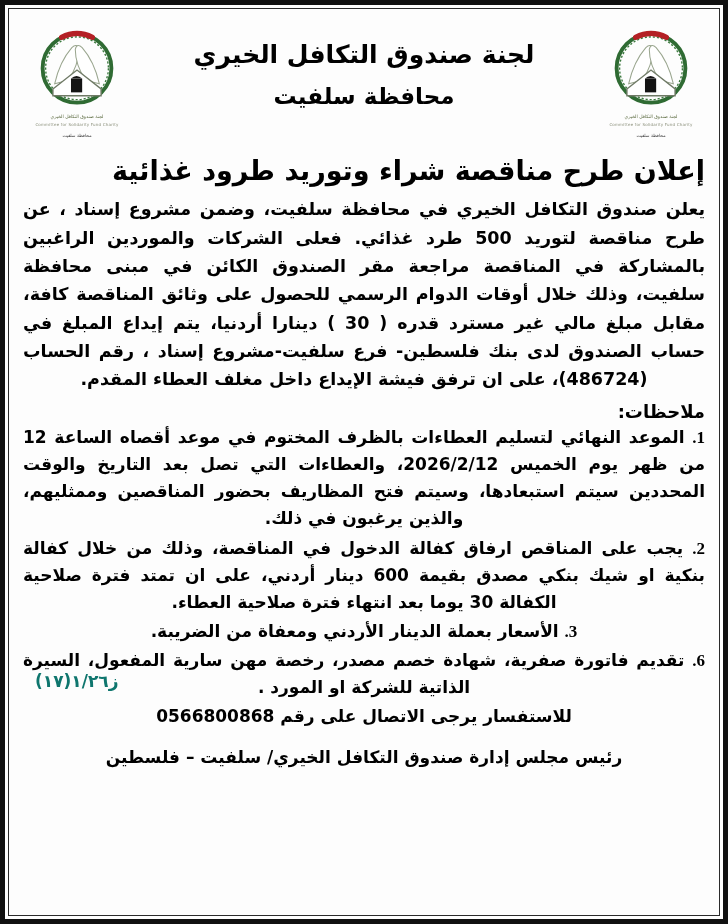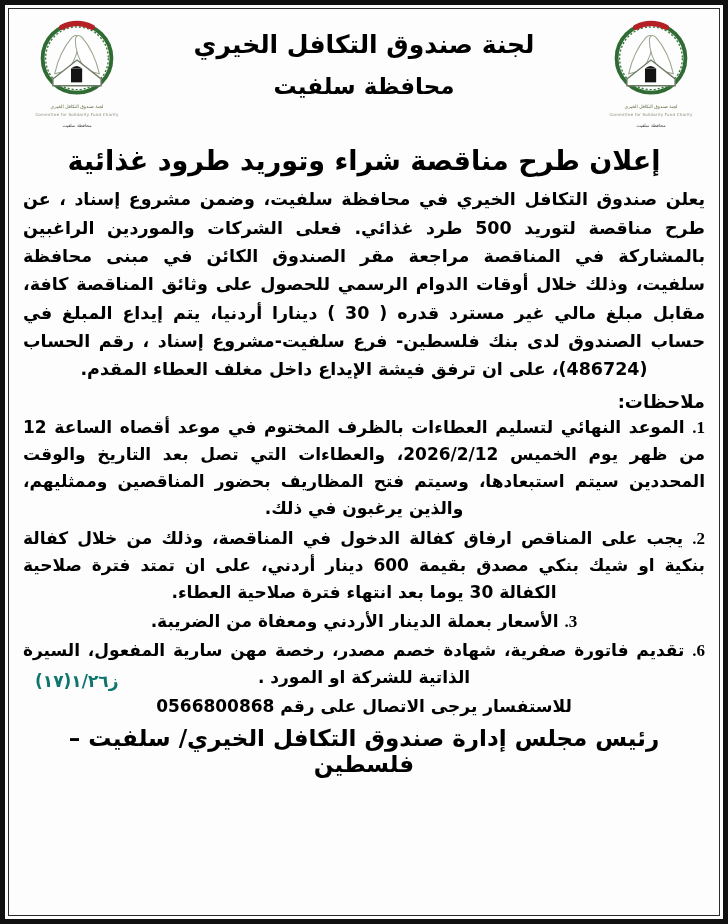--- a/index.html
+++ b/index.html
@@ -23,21 +23,21 @@
     height: 924px;
     background: #ffffff;
     border: 5px solid #111111;
     padding: 3px;
   }
   .poster-inner {
     box-sizing: border-box;
     width: 100%;
     height: 100%;
     border: 1px solid #2b2b2b;
-    padding: 4px 14px 4px 14px;
+    padding: 14px 14px 4px 14px;
     position: relative;
     background: #fdfdfd;
   }
 
   
   .header {
     display: flex;
     flex-direction: row;
     align-items: flex-start;
     justify-content: space-between;
@@ -82,21 +82,20 @@
     font-family: "DejaVu Sans", "Liberation Sans", sans-serif;
     font-weight: bold;
     color: #000;
     line-height: 1.25;
   }
   .title-line1 { font-size: 25px; letter-spacing: -0.2px; }
   .title-line2 { font-size: 23px; margin-top: 12px; }
 
   
   .headline {
-    text-align: center;
     font-size: 27px;
     font-weight: bold;
     color: #000;
     margin-top: 4px;
     line-height: 1.2;
   }
   .tender-no {
     text-align: center;
     font-size: 23px;
     font-weight: bold;
@@ -167,22 +166,22 @@
   }
   .sign-name {
     margin-top: 13px;
     font-size: 19px;
     font-weight: bold;
     text-align: center;
     direction: rtl;
     color: #000;
   }
   .sign-role {
-    margin-top: 9px;
-    font-size: 23px;
+    margin-top: 21px;
+    font-size: 17px;
     font-weight: bold;
     text-align: center;
     direction: rtl;
     color: #000;
   }
 
   
   .ref-code {
     position: absolute;
     left: 26px;

